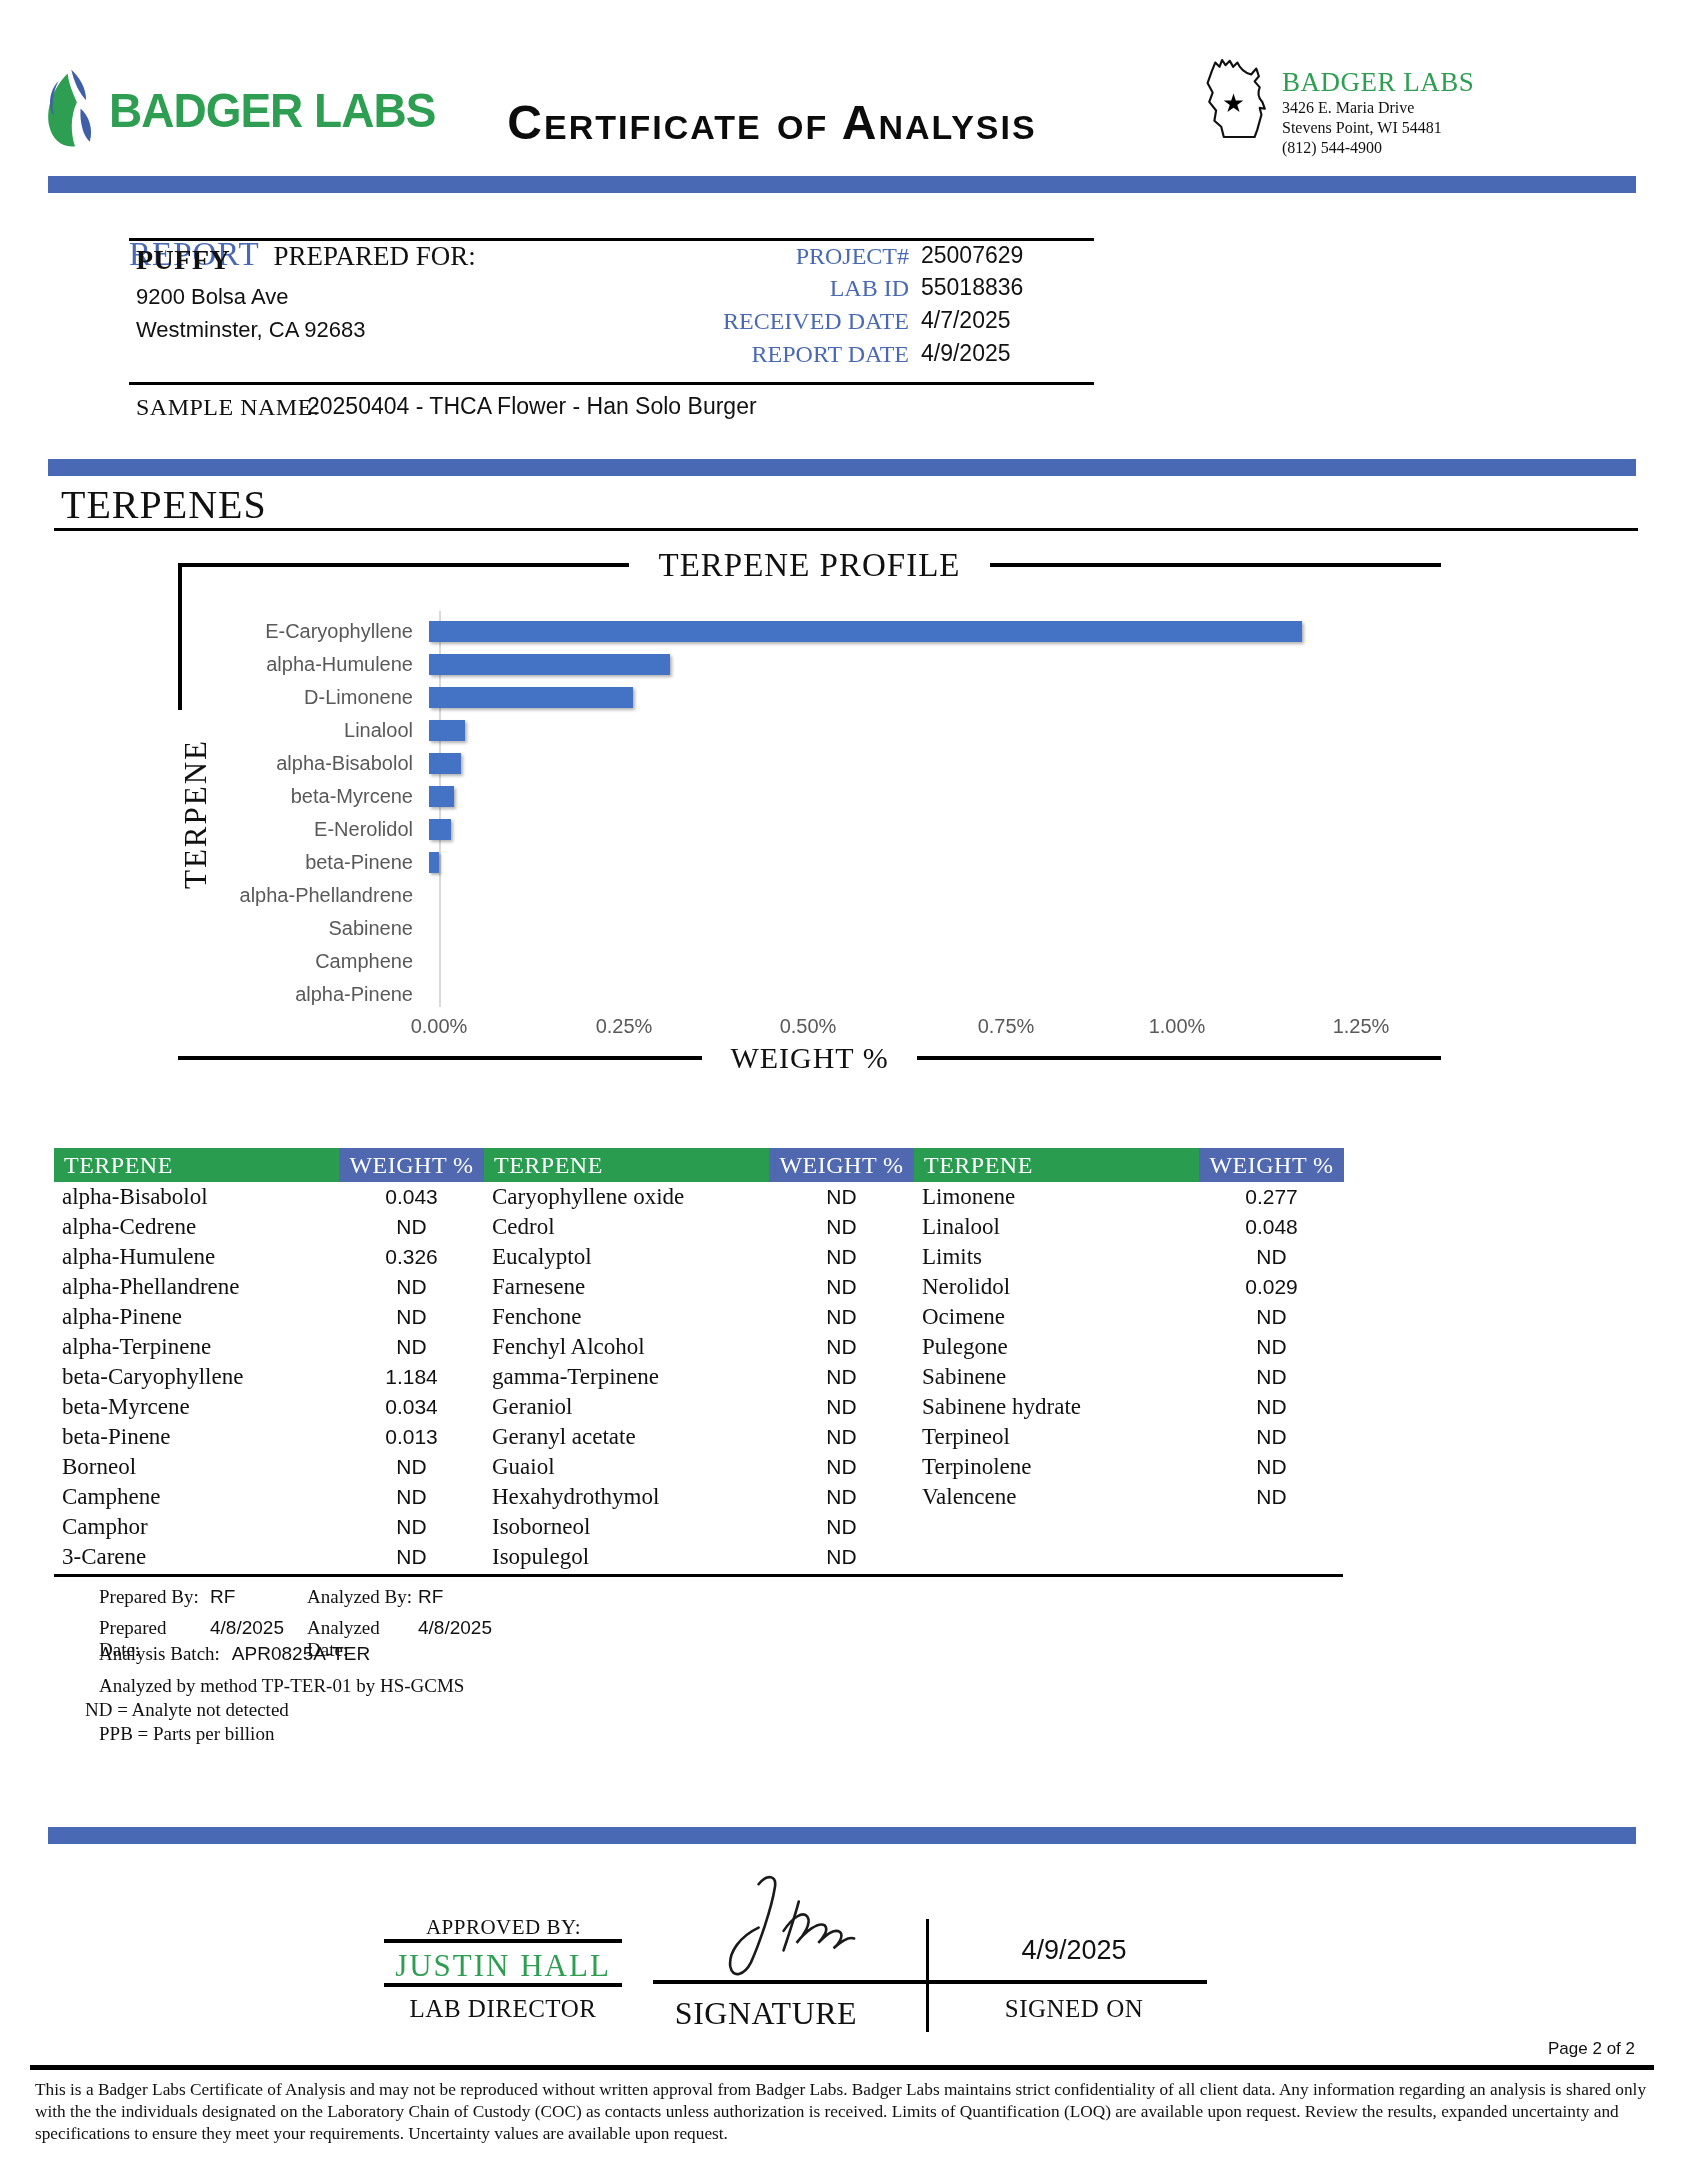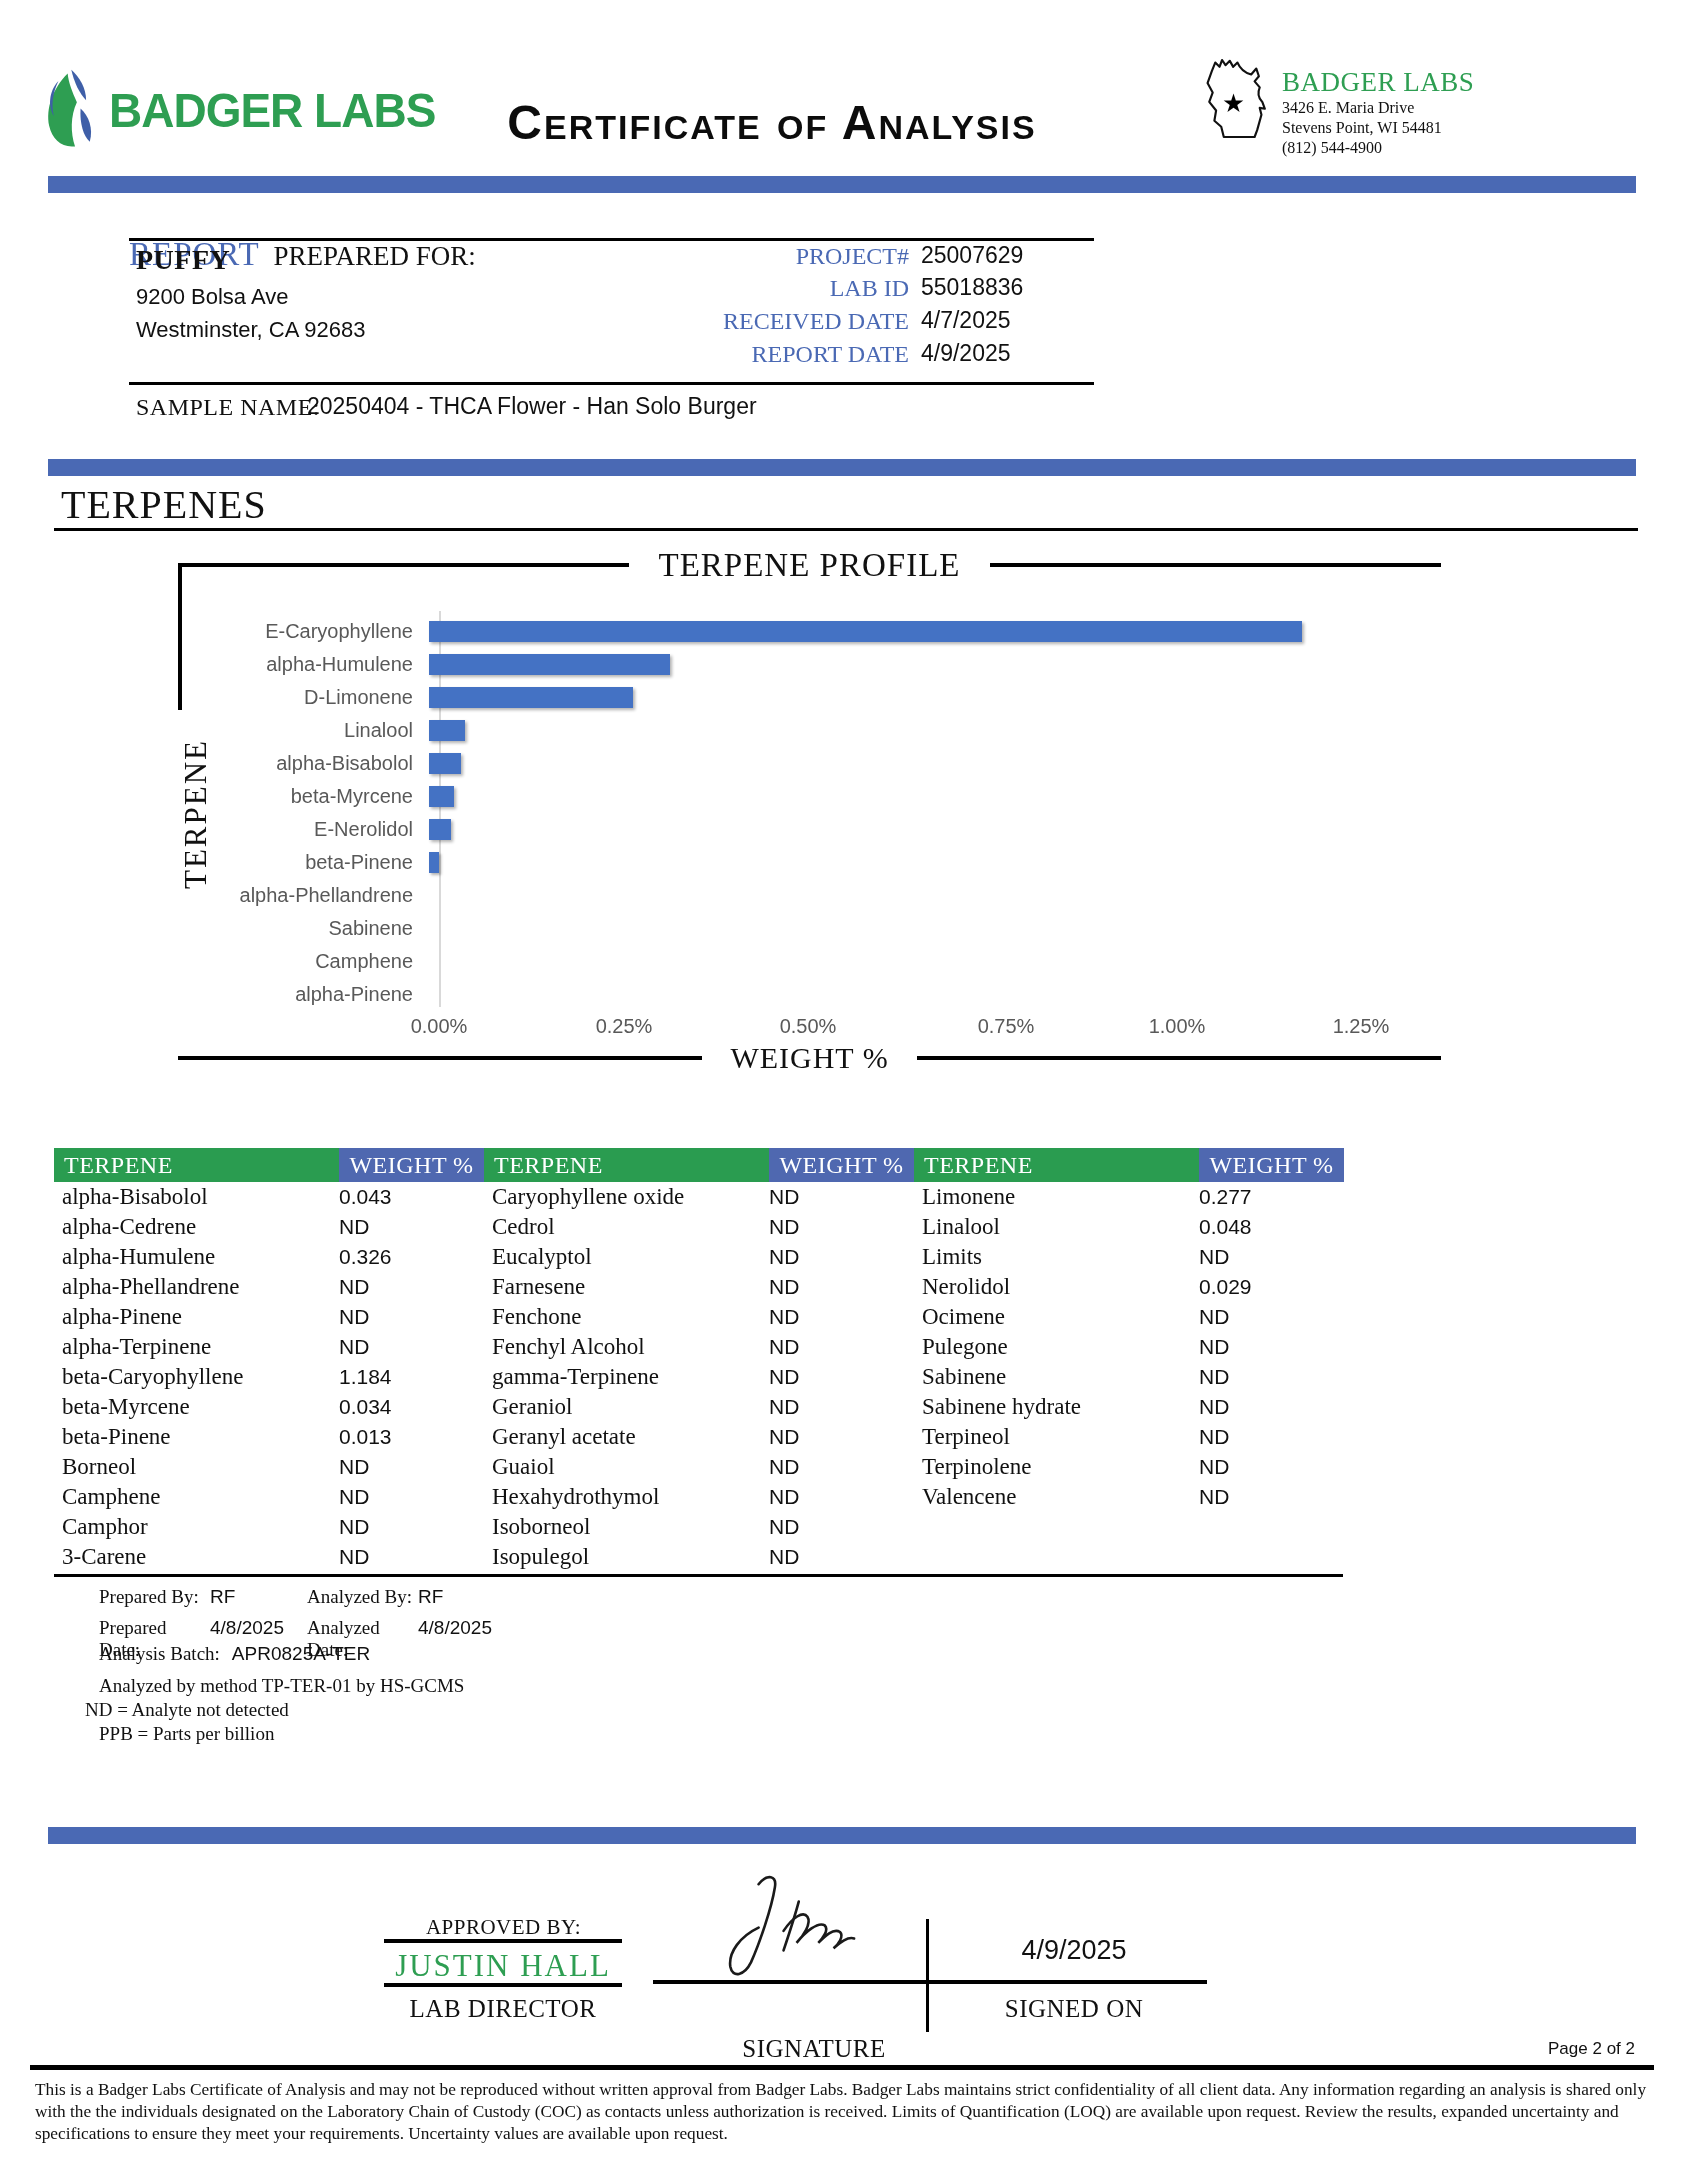--- a/index.html
+++ b/index.html
@@ -64,21 +64,21 @@
 
   
   .terp-table-wrap{left:54px;top:1148px;width:1289px;border-bottom:3px solid #000;padding-bottom:2px;}
   .terp-table{display:grid;grid-template-columns:285px 145px 285px 145px 285px 145px;}
   .th-name{background:#2a9c50;color:#fff;font-size:24px;line-height:34px;height:34px;
            padding-left:10px;letter-spacing:0.5px;}
   .th-val{background:#4f68b0;color:#fff;font-size:24px;line-height:34px;height:34px;
           text-align:center;letter-spacing:0.5px;}
   .td-name{font-size:23px;line-height:30px;height:30px;padding-left:8px;white-space:nowrap;}
   .td-val{font-family:"Liberation Sans",sans-serif;font-size:21px;line-height:30px;
-          height:30px;text-align:left;}
+          height:30px;text-align:center;}
 
   
   .meta-grid{left:99px;top:1586px;display:grid;grid-template-columns:111px 97px 111px 139px;
              grid-row-gap:9px;font-size:19px;}
   .meta-grid .val{font-family:"Liberation Sans",sans-serif;font-size:19px;}
   .meta-batch{left:99px;top:1643px;font-size:19px;}
   .meta-batch .val{font-family:"Liberation Sans",sans-serif;margin-left:12px;}
   .note1{left:99px;top:1675px;font-size:19px;}
   .note2{left:85px;top:1699px;font-size:19px;}
   .note3{left:99px;top:1723px;font-size:19px;}
@@ -86,21 +86,21 @@
   
   .ap-label{left:386px;top:1915px;width:235px;text-align:center;font-size:21px;letter-spacing:0.5px;}
   .ap-line1{left:384px;top:1939px;width:238px;height:4px;background:#000;}
   .ap-name{left:366px;top:1948px;width:274px;text-align:center;color:#2e9e52;font-size:31px;
            letter-spacing:2px;}
   .ap-line2{left:384px;top:1983px;width:238px;height:4px;background:#000;}
   .ap-title{left:366px;top:1995px;width:274px;text-align:center;font-size:25px;letter-spacing:0.5px;}
   .sig-svg{left:693px;top:1869px;}
   .sig-line{left:653px;top:1980px;width:554px;height:4px;background:#000;}
   .sig-divider{left:926px;top:1919px;width:3px;height:113px;background:#000;}
-  .sig-label{left:690px;top:1995px;width:248px;text-align:center;font-size:25px;letter-spacing:0.5px;margin-top:40px;}
+  .sig-label{left:642px;top:1995px;width:248px;text-align:center;font-size:32px;letter-spacing:0.5px;}
   .signed-date{left:960px;top:1935px;width:228px;text-align:center;font-size:27px;
                font-family:"Liberation Sans",sans-serif;}
   .signed-label{left:960px;top:1995px;width:228px;text-align:center;font-size:25px;letter-spacing:0.5px;}
 
   
   .page-num{left:1386px;top:2039px;width:249px;text-align:right;font-size:17px;
             font-family:"Liberation Sans",sans-serif;}
   .bottom-rule{left:30px;top:2065px;width:1624px;height:5px;background:#000;}
   .disclaimer{left:35px;top:2079px;width:1614px;font-size:17.3px;line-height:22px;color:#111;}
 </style>

